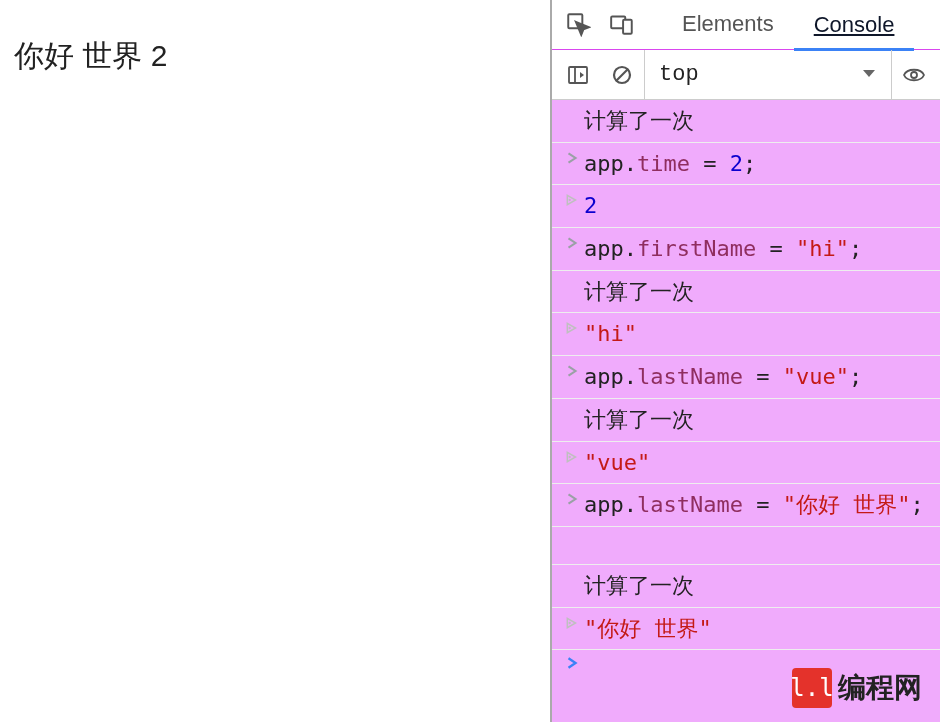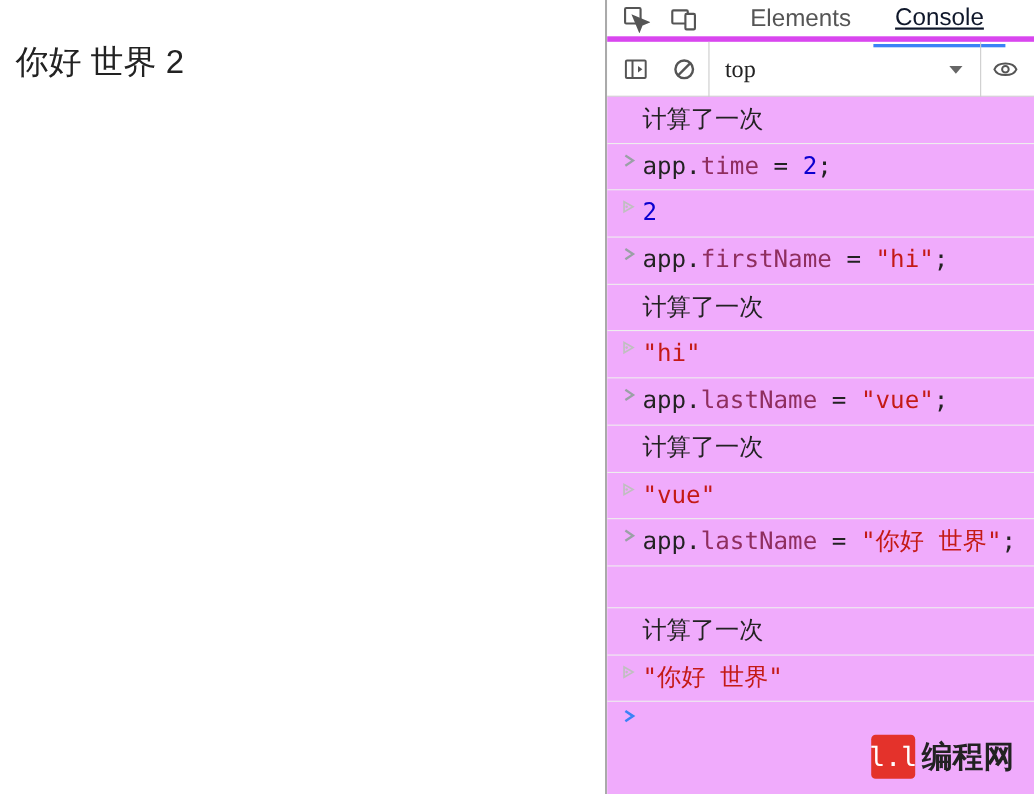--- a/index.html
+++ b/index.html
@@ -1,31 +1,31 @@
 <!DOCTYPE html>
 <html><head>
   <meta charset="utf-8">
   <style>
     * { box-sizing: border-box; margin: 0; padding: 0; }
     body { font-family: -apple-system, BlinkMacSystemFont, "Segoe UI", Arial, sans-serif; width: 940px; height: 722px; overflow: hidden; background: #fff; }
     .container { display: flex; height: 100%; }
     .left-pane { width: 552px; padding: 36px 0 0 14px; border-right: 2px solid #aaa; }
     .page-text { font-size: 30px; color: #222; font-family: Arial, sans-serif; }
     .right-pane { flex: 1; display: flex; flex-direction: column; background: #fff; position: relative; }
-    .tabs-row { display: flex; align-items: center; height: 38px; border-bottom: 5px solid #d946ef; padding: 0 4px; }
+    .tabs-row { display: flex; align-items: flex-end; height: 50px; border-bottom: 1px solid #d946ef; padding: 0 4px; }
     .tool-icon { width: 44px; height: 50px; display: flex; align-items: center; justify-content: center; color: #555; }
     .tool-icon svg { width: 26px; height: 26px; }
     .tabs-row .tab { height: 50px; display: flex; align-items: center; padding: 0 20px; font-size: 22px; color: #555; cursor: pointer; }
     .tabs-row .tab.active { color: #0f172a; border-bottom: 3px solid #3b82f6; margin-bottom: -2px; text-decoration: underline; }
     .tab-spacer { flex: 1; }
     .tabs-row .gap { width: 18px; }
     .filter-row { display: flex; align-items: center; height: 50px; border-bottom: 1px solid #ccc; padding: 0 4px; }
     .filter-icon { width: 44px; height: 50px; display: flex; align-items: center; justify-content: center; color: #555; }
     .filter-icon svg { width: 24px; height: 24px; }
-    .context-select { flex: 1; height: 50px; display: flex; align-items: center; padding: 0 14px; border-left: 1px solid #ccc; border-right: 1px solid #ccc; font-family: Liberation Serif, serif; font-size: 22px; color: #222; position: relative; }
+    .context-select { flex: 1; height: 50px; display: flex; align-items: center; padding: 0 14px; border-left: 1px solid #ccc; border-right: 1px solid #ccc; font-family: Liberation Mono, monospace; font-size: 22px; color: #222; position: relative; }
     .context-select .caret { position: absolute; right: 14px; color: #555; }
     .console-body { flex: 1; overflow: auto; font-family: Menlo, Consolas, monospace; font-size: 22px; background: #f0abfc; }
     .row { display: flex; align-items: flex-start; padding: 6px 0 6px 8px; border-bottom: 1px solid #eee; min-height: 38px; }
     .gutter { width: 24px; flex-shrink: 0; display: flex; align-items: center; justify-content: center; padding-top: 2px; }
     .gutter svg { width: 14px; height: 14px; }
     .row-content { flex: 1; padding-right: 8px; line-height: 1.35; white-space: pre; }
     .c-black { color: #222; }
     .c-prop { color: #8f2e5f; }
     .c-num { color: #0b00cf; }
     .c-str { color: #c41a16; }

